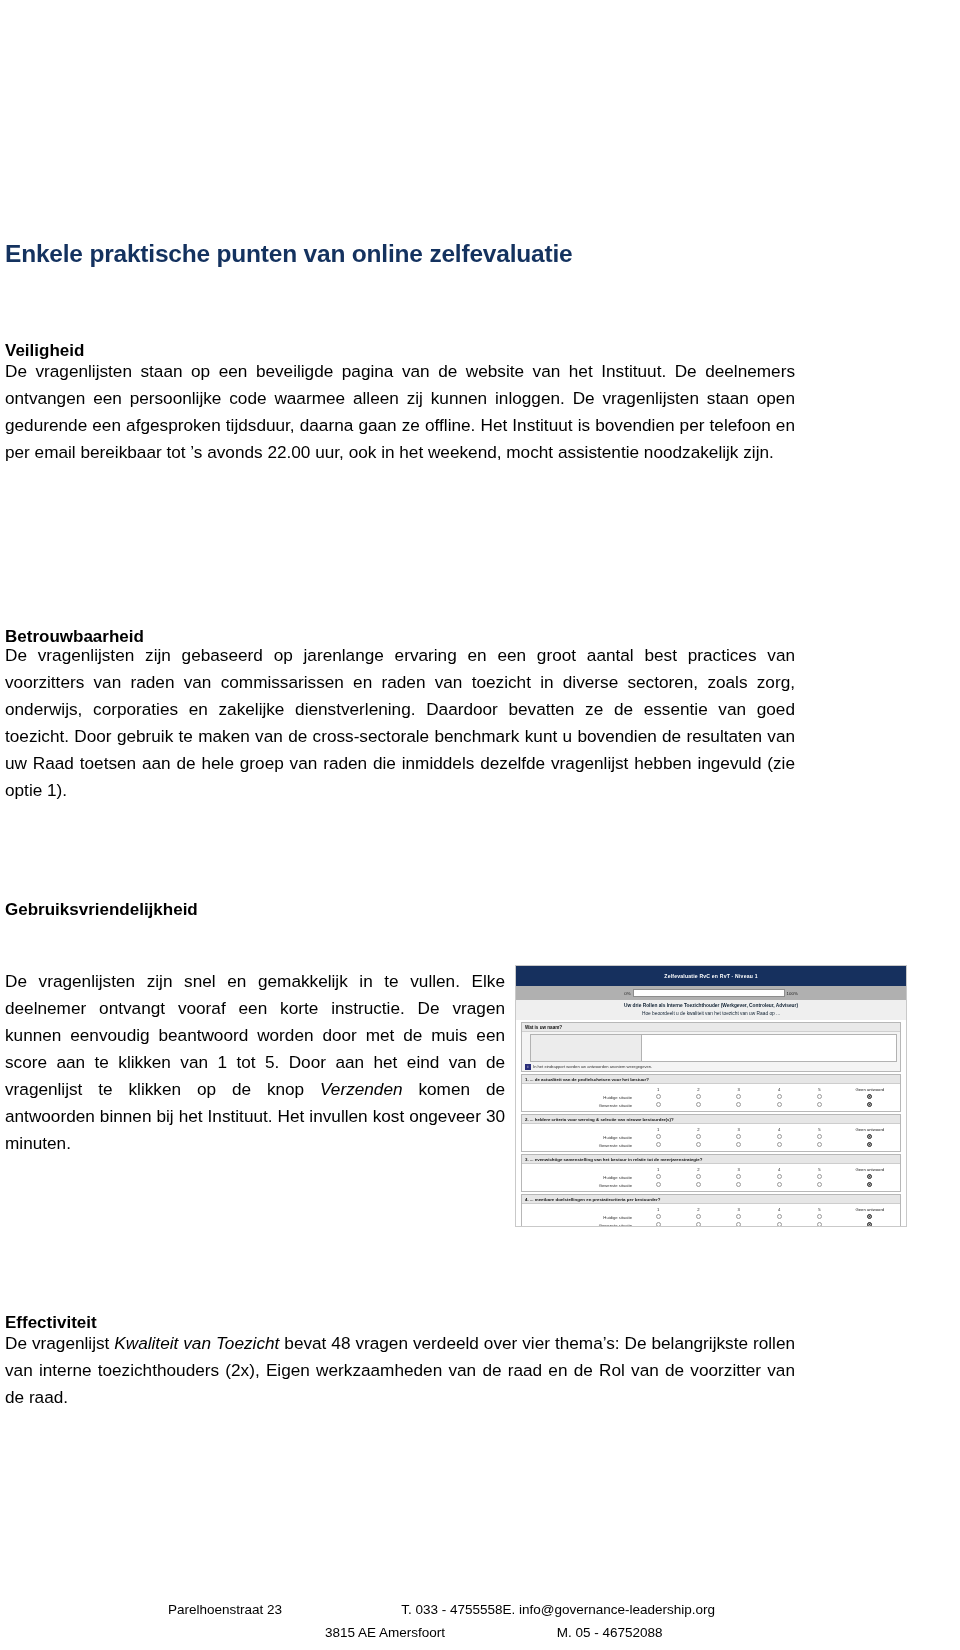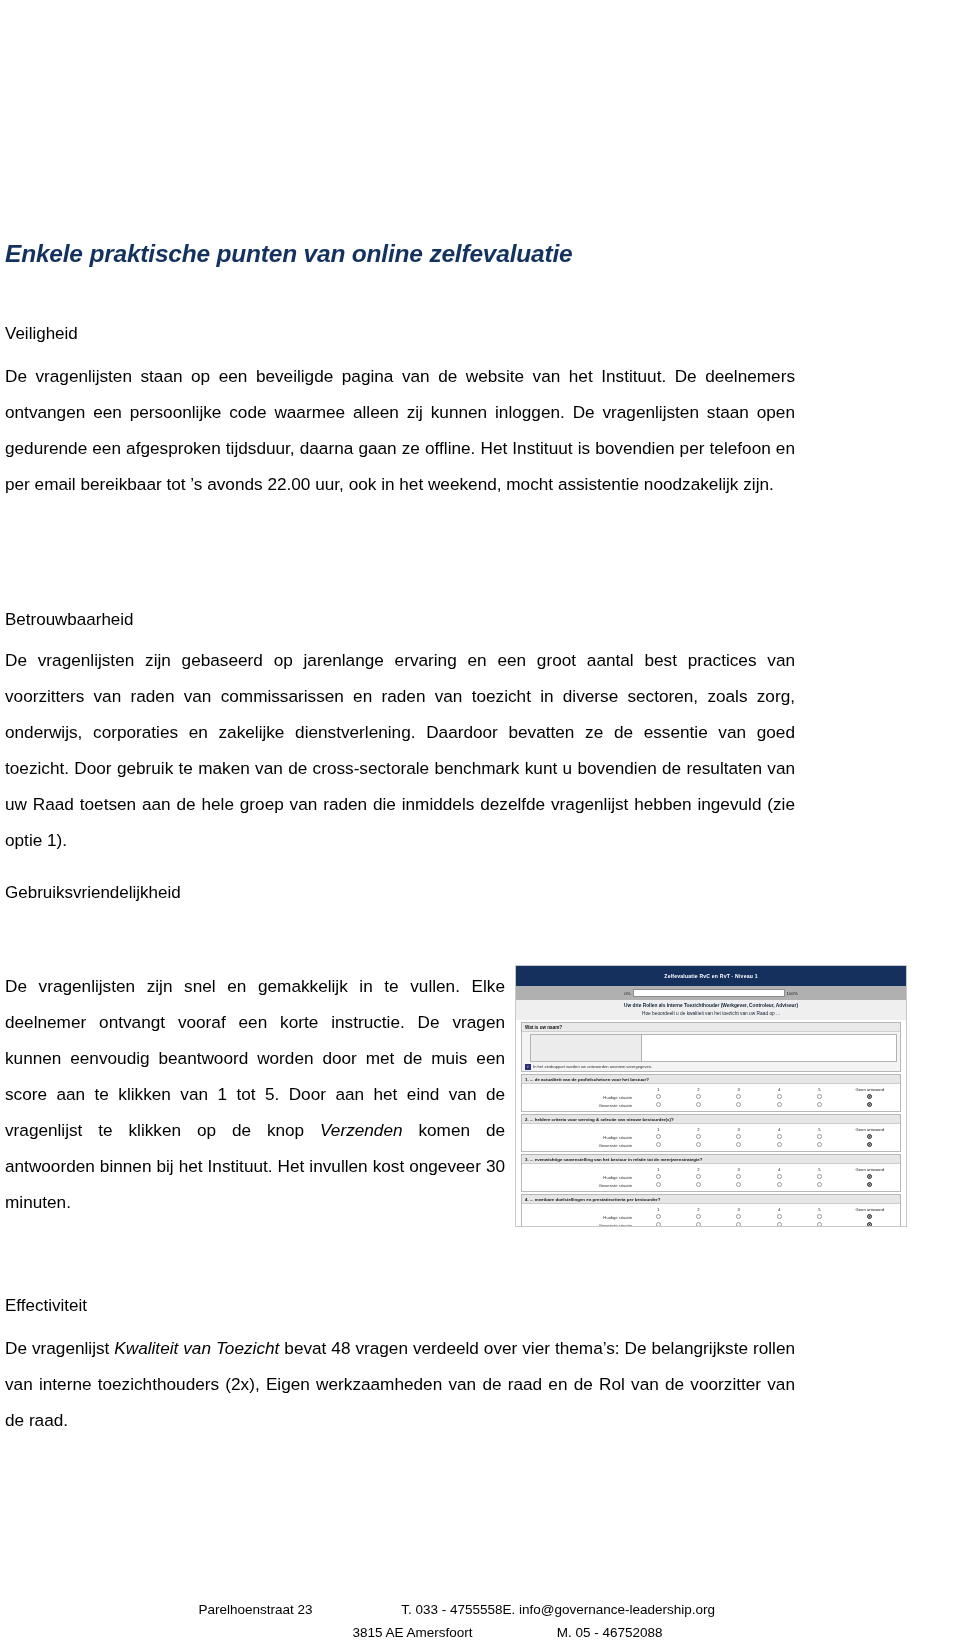--- a/index.html
+++ b/index.html
@@ -37,37 +37,37 @@
 
   .doc-title {
     position: absolute;
     left: 5px;
     top: 240px;
     font-size: 24.5px;
     font-weight: bold;
     color: #14325f;
     letter-spacing: -0.2px;
     white-space: nowrap;
-    font-style: italic;
   }
 
   .section-heading {
     position: absolute;
     left: 5px;
     font-size: 17px;
-    font-weight: normal;
+    font-weight: bold;
     color: #000000;
     white-space: nowrap;
+    margin-top: 17px;
   }
 
   .para {
     position: absolute;
     left: 5px;
     font-size: 17.2px;
-    line-height: 36px;
+    line-height: 27px;
     color: #000000;
   }
   .para.justify { text-align: justify; }
   .para i { font-style: italic; }
 
   
   .w-full { width: 790px; }
   .w-half { width: 500px; }
 
   
@@ -215,21 +215,21 @@
     top: 1598px;
     width: 960px;
     font-size: 13.5px;
     color: #000;
   }
   .footer-row {
     display: flex;
     justify-content: center;
     line-height: 23px;
   }
-  .fc1 { width: 175px; text-align: right; }
+  .fc1 { width: 175px; text-align: center; }
   .fc2 { width: 190px; text-align: right; }
   .fc3 { width: 320px; text-align: left; }
 </style>
 </head>
 <body>
 
 <div id="page">
 
 
   <div class="doc-title">Enkele praktische punten van online zelfevaluatie</div>

